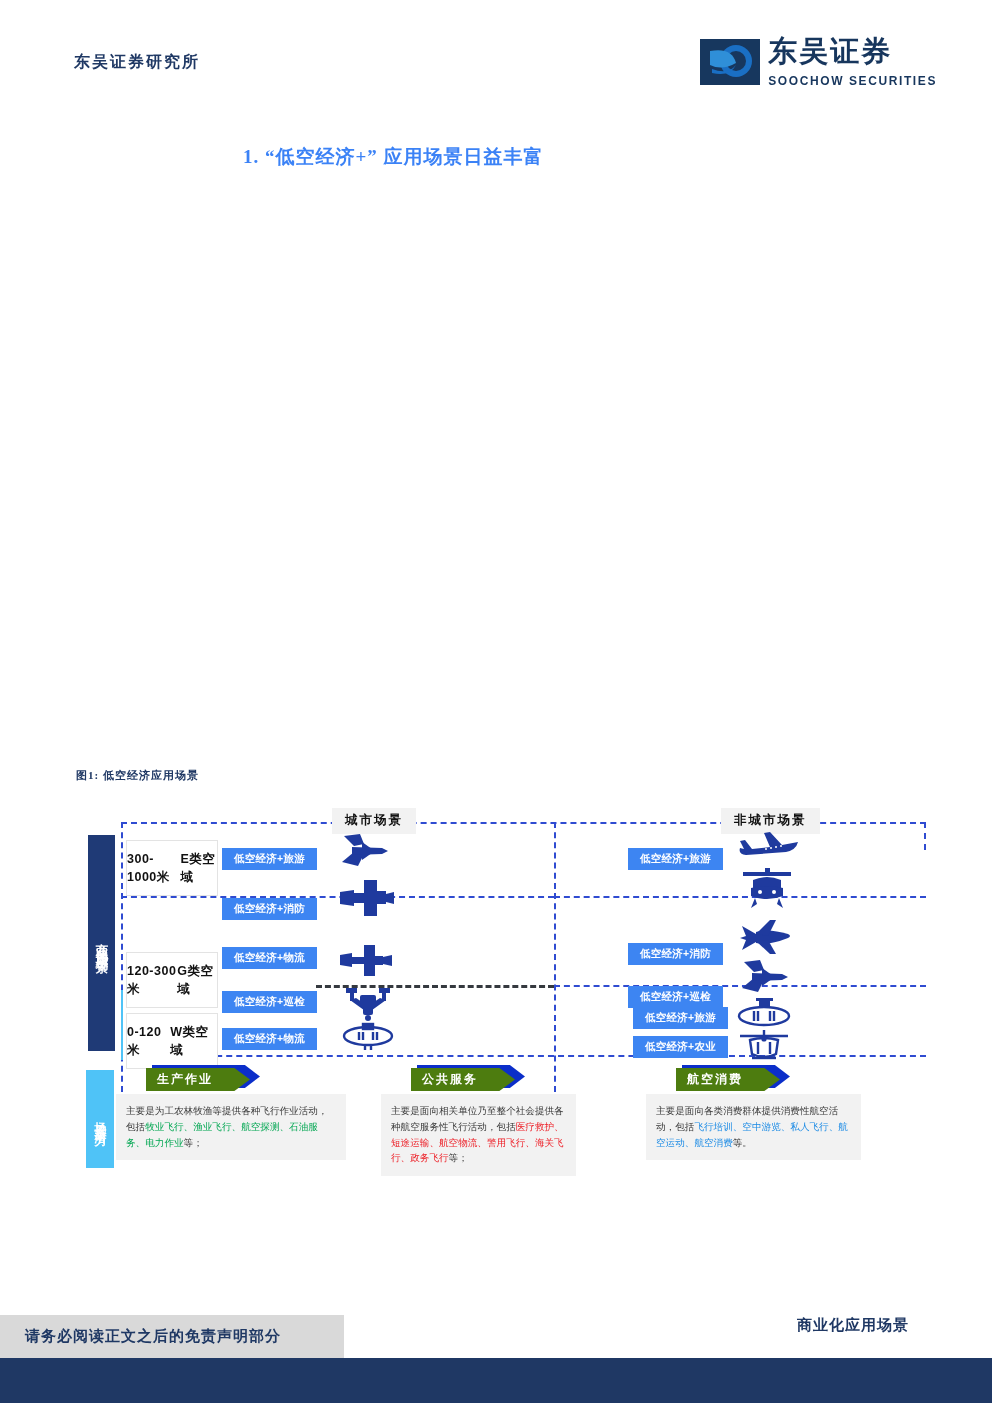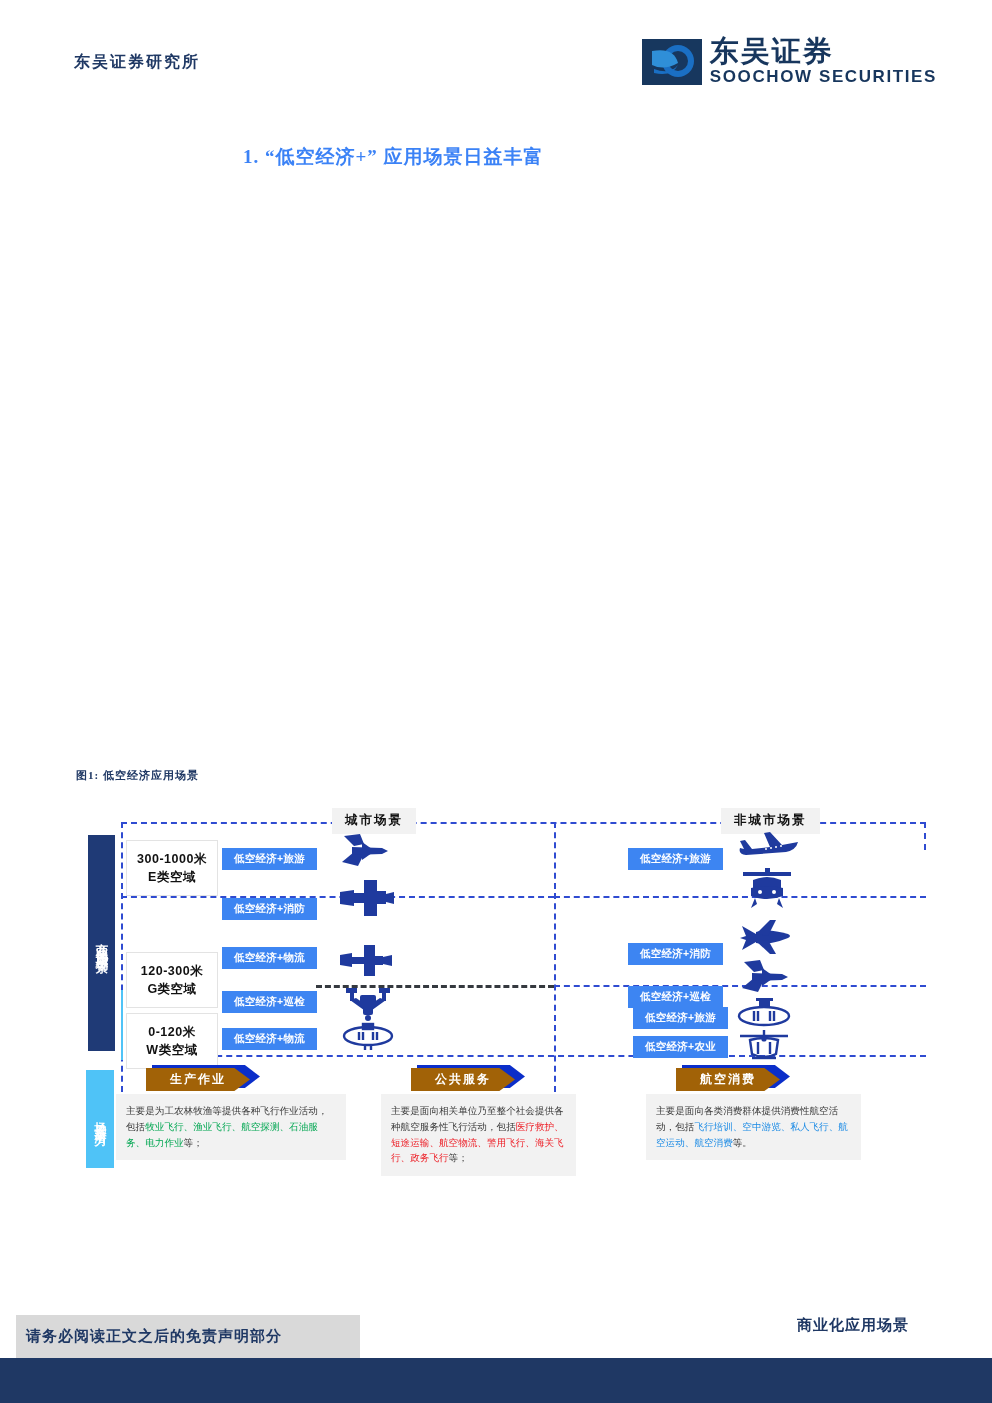--- a/index.html
+++ b/index.html
@@ -31,22 +31,22 @@
     background: #17375e;
   }
   .logo-mark svg { position: absolute; left: 0; top: 0; }
   .logo-text { display: flex; flex-direction: column; align-items: flex-start; }
   .logo-cn {
     font-family: "Liberation Serif", "DejaVu Serif", serif;
     font-size: 29px; font-weight: 700; color: #17365d; letter-spacing: 2px;
     line-height: 1.05;
   }
   .logo-en {
-    font-size: 17px; font-weight: 700; color: #17365d;
-    letter-spacing: 1.6px; margin-top: 1px;
+    font-size: 12px; font-weight: 700; color: #17365d;
+    letter-spacing: 1.6px; margin-top: 8px;
   }
 
   
   .section-title {
     position: absolute; left: 243px; top: 144px;
     font-family: "Liberation Serif", "DejaVu Serif", serif;
     font-size: 19px; font-weight: 700; color: #3b82f6;
     letter-spacing: 1px; white-space: nowrap;
   }
 
@@ -90,21 +90,21 @@
     letter-spacing: 2px;
     padding: 4px 13px 5px 13px;
     white-space: nowrap;
   }
 
   
   .alt-box {
     position: absolute; background: #ffffff;
     border: 1px solid #e3e3e3;
     width: 92px; height: 56px;
-    display: flex; flex-direction: column;
+    display: flex; 
     align-items: center; justify-content: center;
     font-size: 12.5px; font-weight: 700; color: #111;
     line-height: 1.45; letter-spacing: .5px;
   }
 
   
   .tag {
     position: absolute;
     background: #3d85f2;
     color: #fff; font-size: 10.5px; font-weight: 700;
@@ -138,48 +138,48 @@
   }
   .pot-banner .shadow {
     position: absolute; left: 6px; top: -3px;
     height: 23px; width: 108px;
     background: #0b2ec9;
     clip-path: polygon(0 0, 86% 0, 100% 50%, 86% 100%, 0 100%);
   }
   .pot-banner .front {
     position: relative; z-index: 2;
     height: 23px; width: 104px;
-    background: #a16207;
+    background: #4d7c0f;
     clip-path: polygon(0 0, 85% 0, 100% 50%, 85% 100%, 0 100%);
     display: flex; align-items: center;
-    padding-left: 24px;
+    padding-left: 11px;
     font-size: 12px; font-weight: 700; color: #fff; letter-spacing: 2px;
   }
   .pot-body {
     margin-top: 3px;
     background: #f2f2f2;
     padding: 9px 10px 10px 10px;
     font-size: 9.6px; line-height: 1.65;
     color: #3a3a3a; font-weight: 400;
   }
   .pot-body b { font-weight: 400; }
   .hl-green  b, b.hl-green  { color: #00a651; }
   .hl-red    b, b.hl-red    { color: #ed1c24; }
   .hl-blue   b, b.hl-blue   { color: #1a8ae5; }
 
   
   .footer-band {
     position: absolute; left: 0; bottom: 0; width: 992px; height: 45px;
     background: #1f3864;
   }
   .footer-left {
-    position: absolute; left: 16px; bottom: 45px;
+    position: absolute; left: 0; bottom: 45px;
     width: 344px; height: 43px;
     background: #d9d9d9;
-    display: flex; align-items: center; padding-left: 10px;
+    display: flex; align-items: center; padding-left: 25px;
     font-family: "Liberation Serif", "DejaVu Serif", serif;
     font-size: 15px; font-weight: 700; color: #1f3864; letter-spacing: 1px;
   }
   .footer-right {
     position: absolute; right: 66px; bottom: 58px;
     width: 337px; height: 40px;
     background: #ffffff;
     border: 1px solid #ffffff;
     display: flex; align-items: center; justify-content: flex-end;
     padding-right: 16px;

